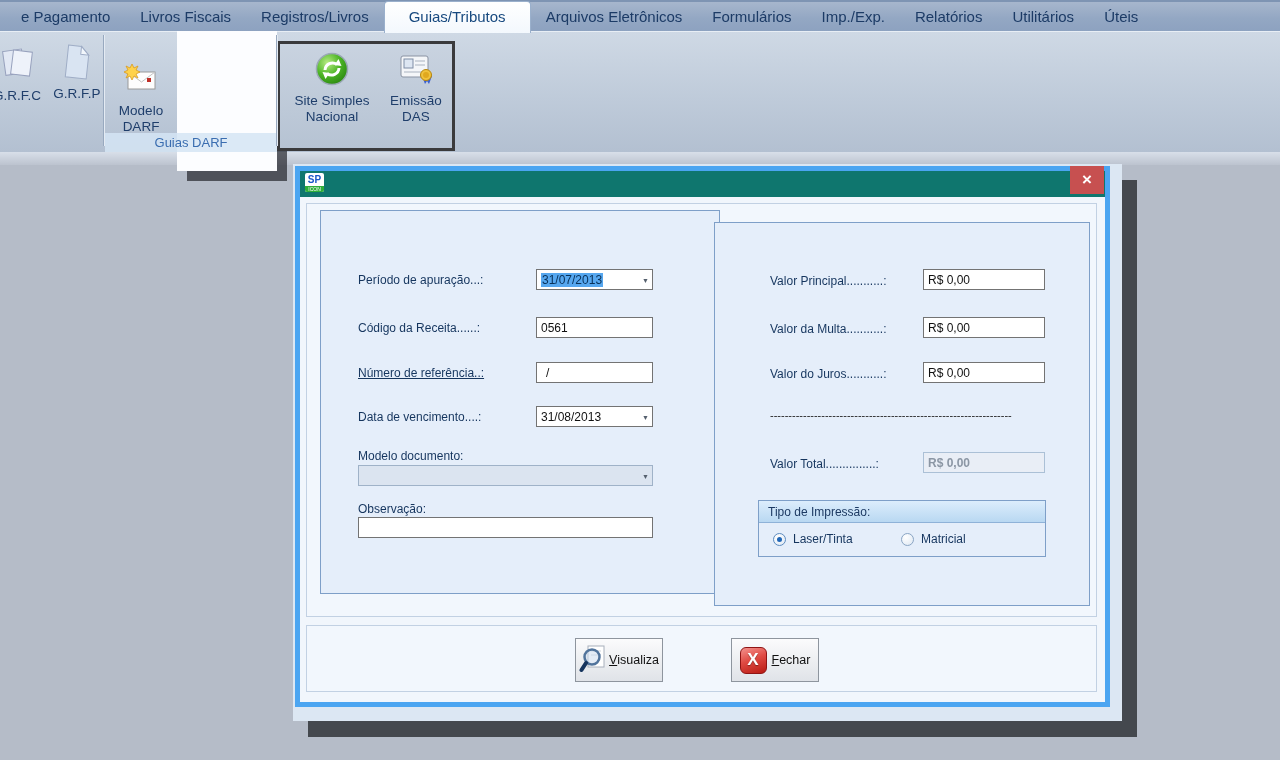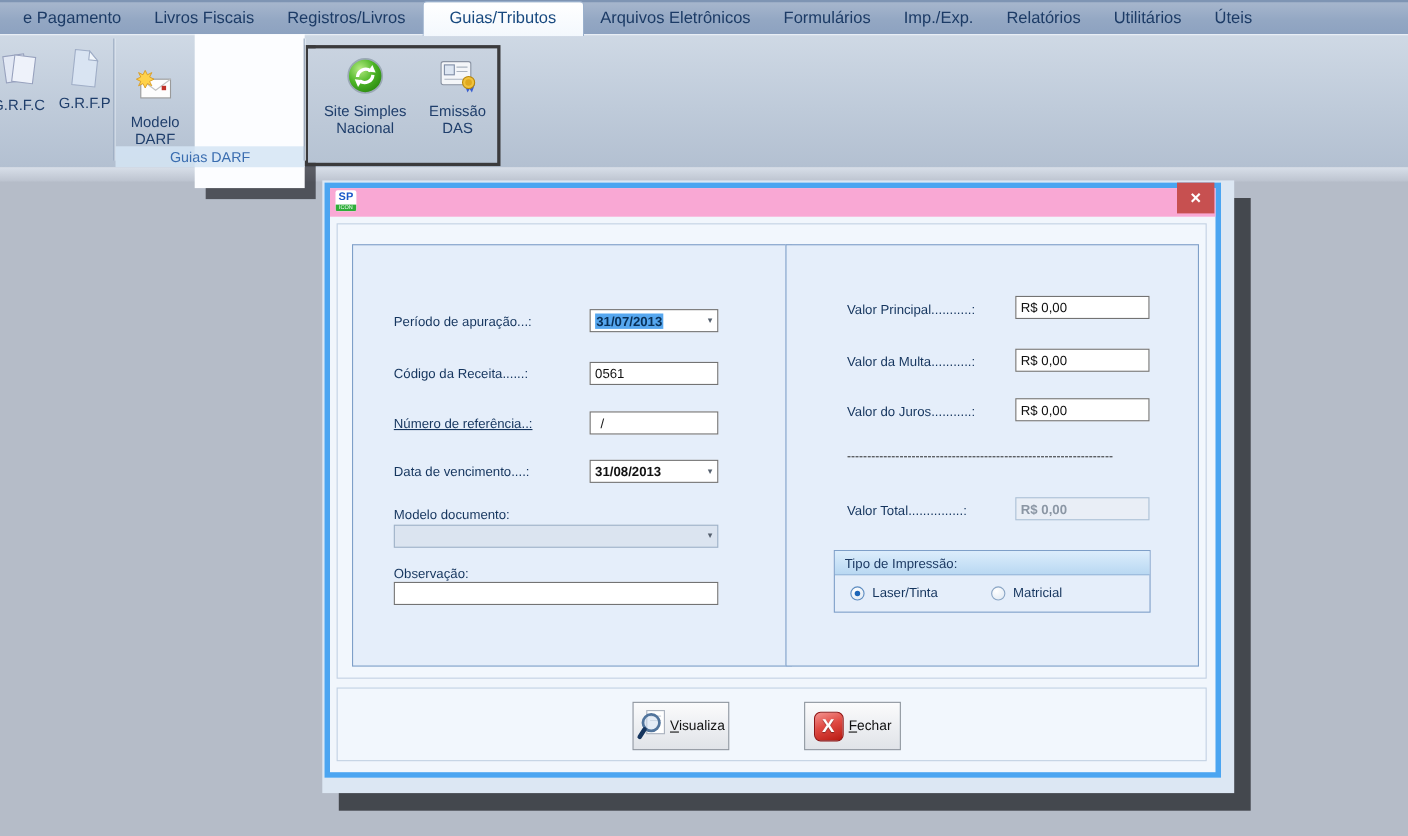--- a/index.html
+++ b/index.html
@@ -60,21 +60,21 @@
   }
   
   #dialog-frame{
     position:absolute;left:293px;top:164px;width:829px;height:557px;
     background:#dce7f3;box-shadow:15px 16px 0 rgba(40,42,48,0.8);z-index:10;
   }
   #dialog{
     position:absolute;left:2px;top:2px;width:815px;height:541px;box-sizing:border-box;
     border:5px solid #4ba5f1;background:#f1f6fc;
   }
-  #titlebar{position:relative;height:26px;background:#f9a8d4;}
+  #titlebar{position:relative;height:26px;background:#0f766e;}
   #titlebar .title{
     position:absolute;left:0;right:0;top:3px;text-align:center;font-size:15px;color:#141414;
   }
   #app-icon{
     position:absolute;left:5px;top:2px;width:19px;height:19px;background:#fff;border-radius:2px;
     overflow:hidden;text-align:center;
   }
   #app-icon .sp{font-size:10px;font-weight:bold;color:#1a57c8;line-height:13px;display:block;}
   #app-icon .strip{display:block;background:#2fae3a;color:#fff;font-size:5px;line-height:6px;}
   #close-btn{
@@ -87,21 +87,21 @@
   .groupbox{position:absolute;border:1px solid #7e9fc8;background:#e5eefa;box-sizing:border-box;}
   .flabel{position:absolute;font-size:12px;color:#15355e;white-space:nowrap;}
   .field{
     position:absolute;height:21px;background:#fff;border:1px solid #737373;box-sizing:border-box;
     font-size:12px;color:#111;display:flex;align-items:center;padding:0 4px;overflow:hidden;
   }
   .field .arrow{
     position:absolute;right:3px;top:50%;transform:translateY(-50%);
     font-size:7px;color:#55606e;
   }
-  .field.combo{padding-right:18px;font-weight:bold;}
+  .field.combo{padding-right:18px;}
   .field.disabled-combo{background:#dbe4f0;border-color:#9fb2c8;}
   .field.disabled-field{background:#e9eef6;border-color:#abc0d6;color:#8b96a4;font-weight:bold;}
   .sel-val{background:#56a7ef;color:#083058;padding:0 1px;}
   .dashline{position:absolute;font-size:11px;color:#1a1a1a;letter-spacing:0;white-space:nowrap;overflow:hidden;}
   
   #tipo-box{position:absolute;border:1px solid #7e9fc8;background:#e5eefa;box-sizing:border-box;}
   #tipo-header{
     height:21px;background:linear-gradient(180deg,#dcedfc 0%,#b9d8f2 100%);
     border-bottom:1px solid #8fb2d8;color:#1d3a63;font-size:12px;display:flex;align-items:center;padding-left:9px;
   }
@@ -241,21 +241,21 @@
       </span>
       <div id="close-btn">
         <span>×</span>
       </div>
     </div>
 
     <div id="dialog-body">
 
       <div class="panel" style="left:6px;top:6px;width:791px;height:414px;"></div>
 
-      <div class="groupbox" style="left:20px;top:25px;width:400px;height:384px;">
+      <div class="groupbox" style="left:20px;top:13px;width:400px;height:384px;">
         <span class="flabel" style="left:37px;top:62px;">Período de apuração...:</span>
         <div class="field combo" style="left:215px;top:58px;width:117px;">
           <span class="sel-val">31/07/2013</span>
           <span class="arrow">▼</span>
         </div>
 
         <span class="flabel" style="left:37px;top:110px;">Código da Receita......:</span>
         <div class="field" style="left:215px;top:106px;width:117px;">
           <span>0561</span>
         </div>

